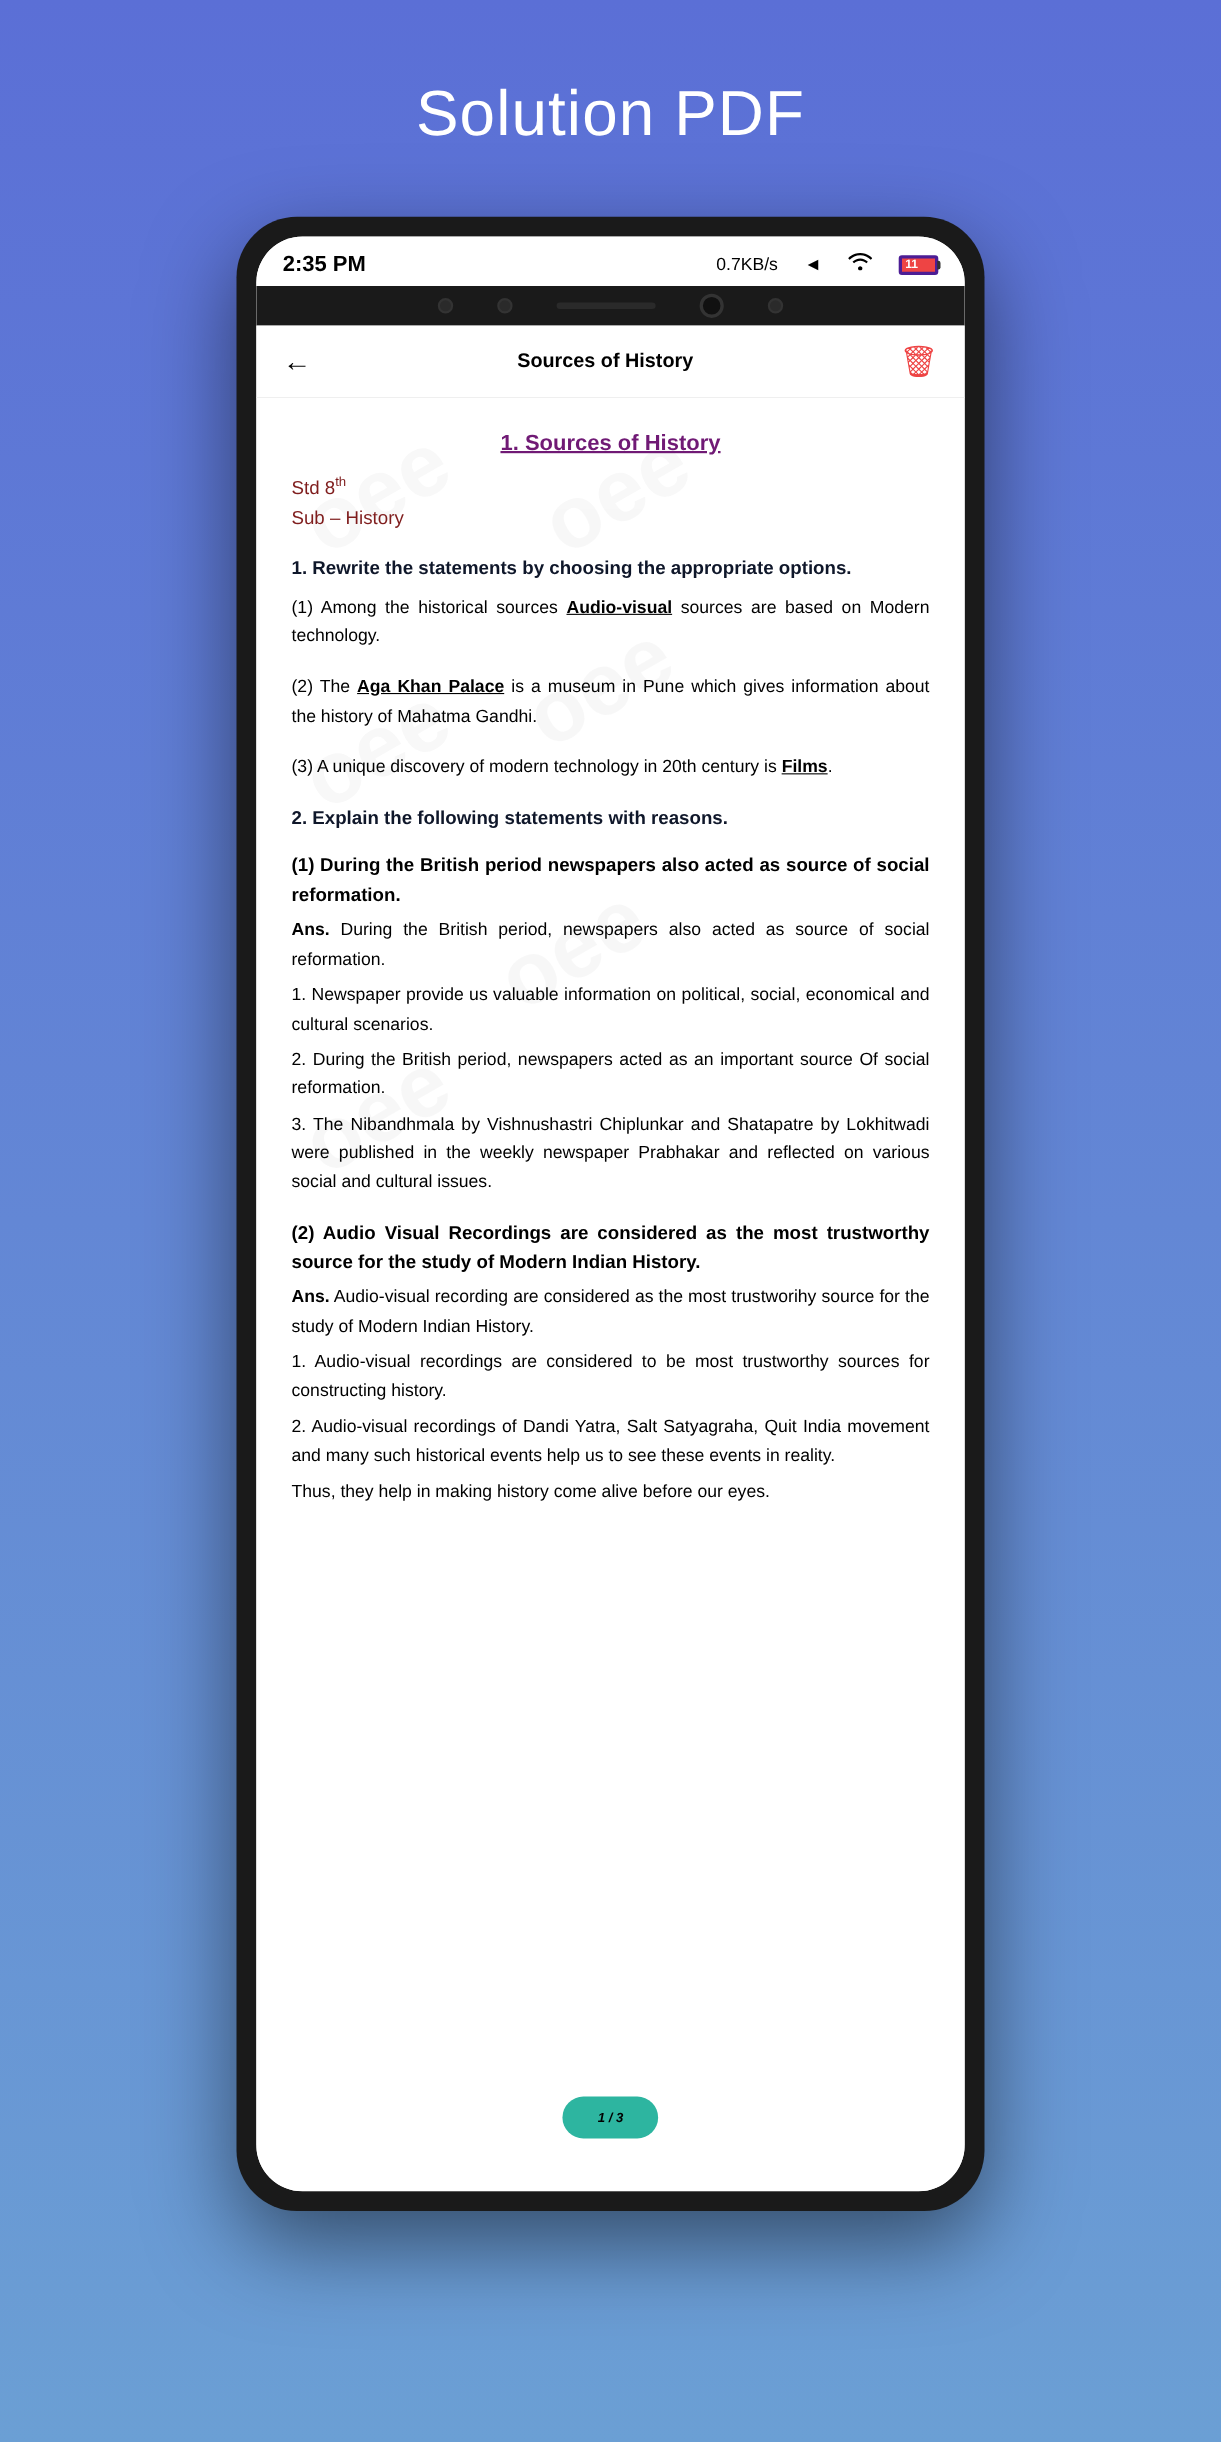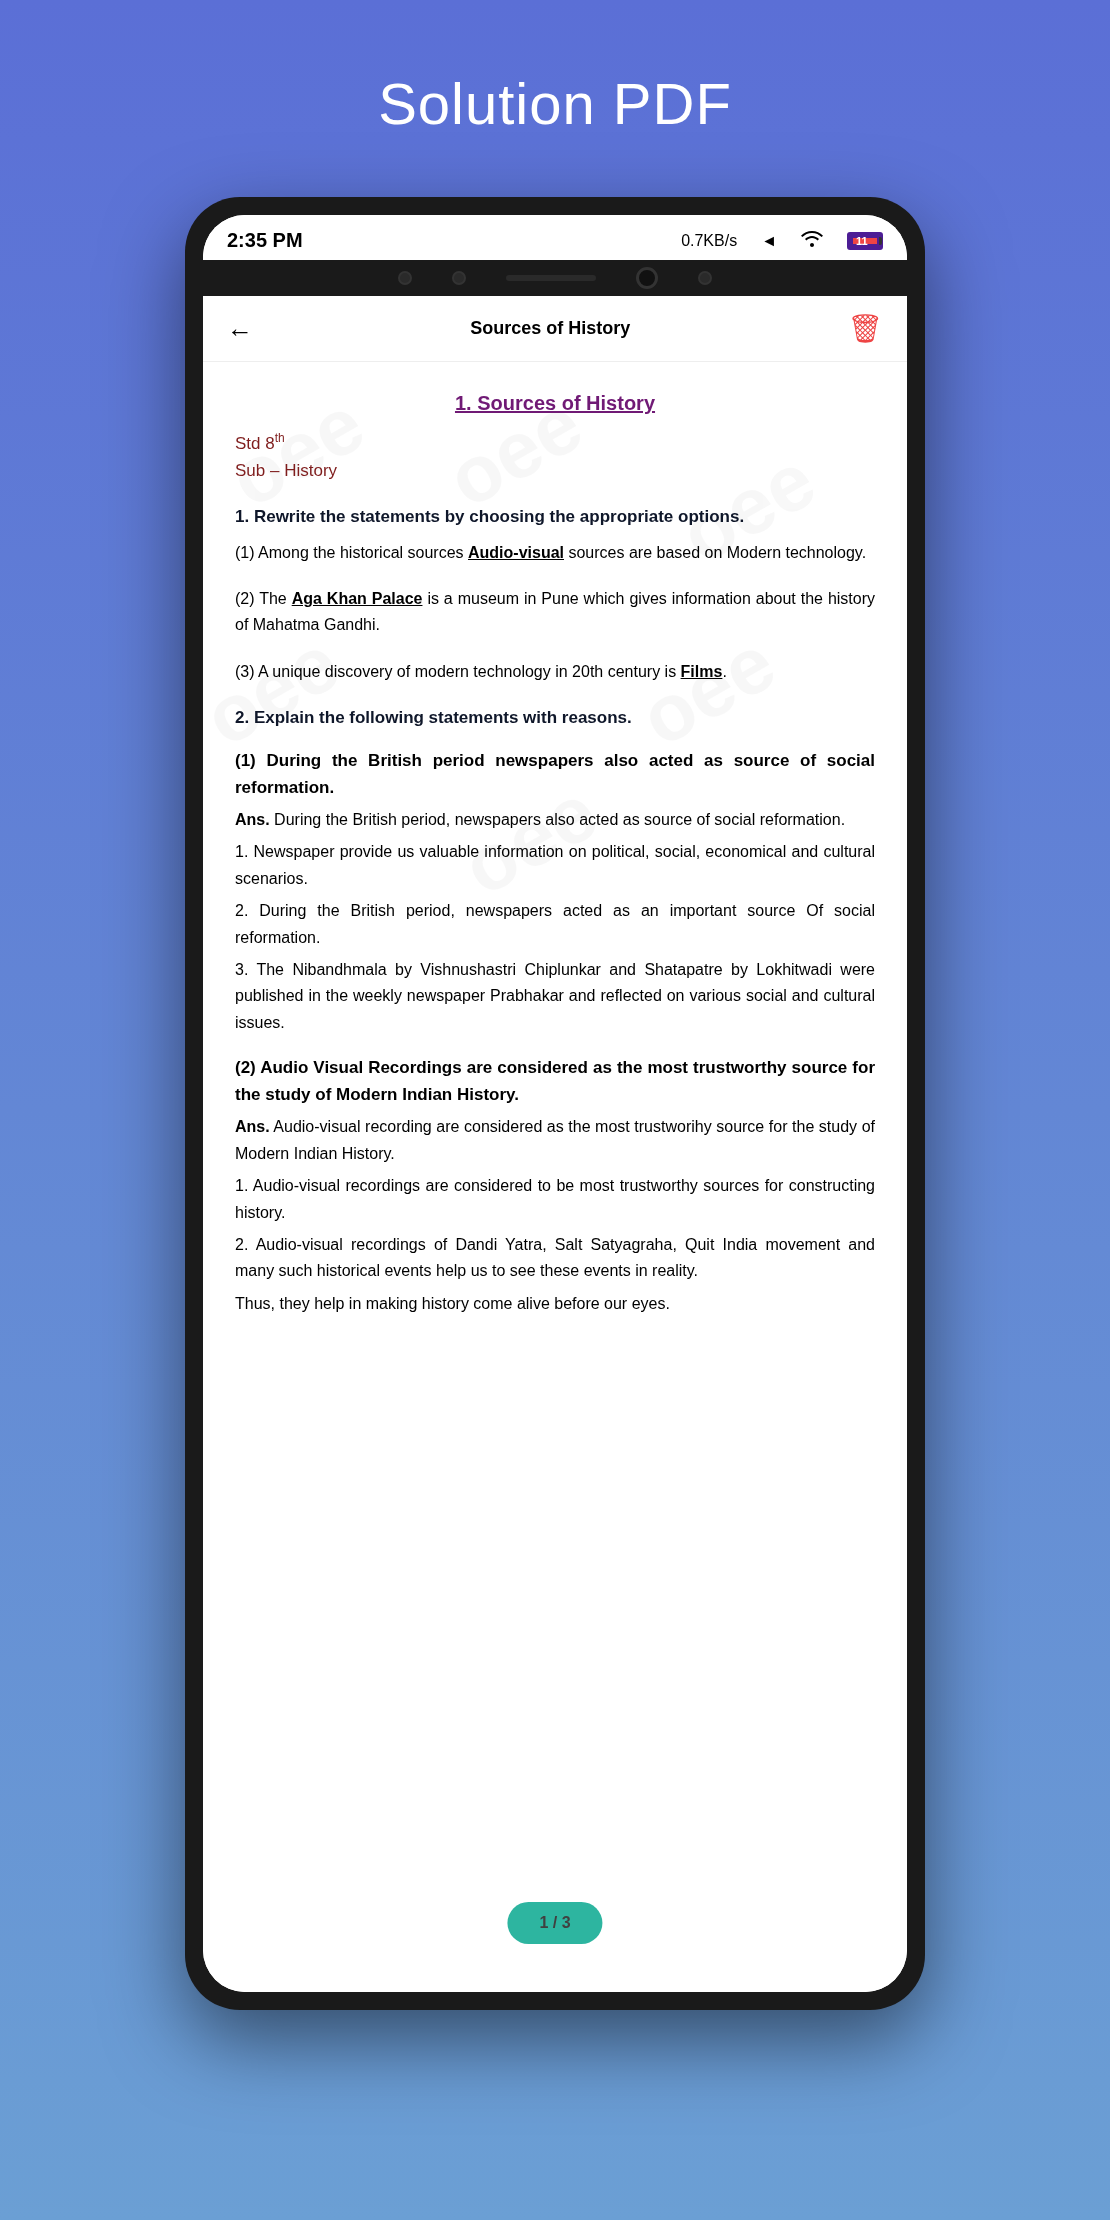--- a/index.html
+++ b/index.html
@@ -18,21 +18,21 @@
     .page-title {
       color: white;
       font-size: 58px;
       font-weight: 400;
       margin-top: 70px;
       margin-bottom: 60px;
       letter-spacing: 1px;
     }
 
     .phone-outer {
-      width: 740px;
+      width: 680px;
       background: #1a1a1a;
       border-radius: 55px;
       padding: 18px;
       box-shadow: 0 30px 80px rgba(0,0,0,0.5);
       position: relative;
     }
 
     .phone-inner {
       background: white;
       border-radius: 42px;
@@ -217,26 +217,27 @@
       text-align: justify;
     }
 
     
     .page-indicator {
       position: absolute;
       bottom: 18px;
       left: 50%;
       transform: translateX(-50%);
       background: #2db5a0;
-      color: #404040;
+      color: #000000;
       border-radius: 25px;
       padding: 12px 32px;
-      font-size: 16px;
+      font-size: 12px;
       font-weight: 600;
       z-index: 10;
+      font-style: italic;
     }
 
     .phone-bottom-space {
       height: 30px;
       background: white;
     }
   </style>
 </head>
 <body>
 
@@ -250,21 +251,21 @@
       <div class="status-right">
         <span>0.7KB/s</span>
         <span>◄</span>
         <span>
           <svg width="22" height="16" viewBox="0 0 22 16" fill="none">
             <path d="M11 12c1.1 0 2 .9 2 2s-.9 2-2 2-2-.9-2-2 .9-2 2-2z" fill="#000"></path>
             <path d="M11 7c2.2 0 4.2.9 5.6 2.4l1.4-1.4C16.2 6.4 13.7 5 11 5S5.8 6.4 4 8l1.4 1.4C6.8 7.9 8.8 7 11 7z" fill="#000"></path>
             <path d="M11 2c3.8 0 7.2 1.6 9.6 4.1L22 4.7C19.2 1.8 15.3 0 11 0S2.8 1.8 0 4.7l1.4 1.4C3.8 3.6 7.2 2 11 2z" fill="#000"></path>
           </svg>
         </span>
-        <span style="display:inline-flex;align-items:center;border:6px solid #4c1d95;border-radius:3px;width:36px;height:18px;background:#e44;position:relative;font-size:11px;color:white;padding-left:3px;font-weight:700;">
+        <span style="display:inline-flex;align-items:center;border:3px solid #4c1d95;border-radius:3px;width:36px;height:18px;background:#e44;position:relative;font-size:11px;color:white;padding-left:3px;font-weight:700;">
           <span>11</span>
           <span style="position:absolute;right:-5px;width:3px;height:8px;background:#333;border-radius:0 2px 2px 0;"></span>
         </span>
       </div>
     </div>
 
     <div class="camera-bar">
       <div class="camera-dot"></div>
       <div class="camera-dot"></div>
       <div class="speaker-bar"></div>

